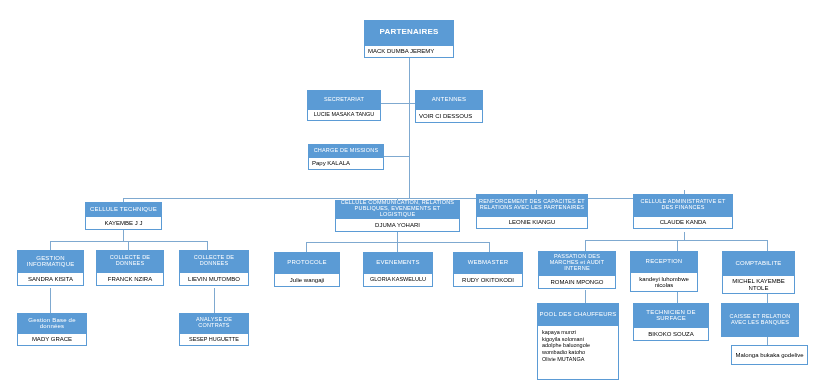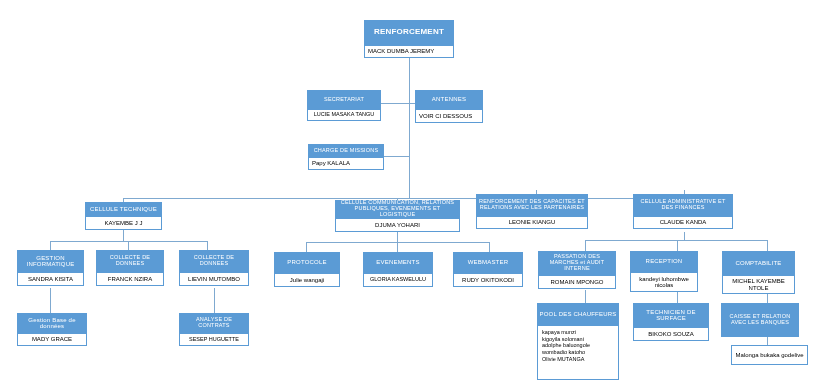--- a/index.html
+++ b/index.html
@@ -90,21 +90,21 @@
   <div class="line v" style="left:585px;top:240px;height:11px;"></div>
   <div class="line v" style="left:677px;top:240px;height:11px;"></div>
   <div class="line v" style="left:767px;top:240px;height:11px;"></div>
 
   <div class="line v" style="left:585px;top:290px;height:13px;"></div>
   <div class="line v" style="left:677px;top:292px;height:11px;"></div>
   <div class="line v" style="left:767px;top:290px;height:13px;"></div>
   <div class="line v" style="left:767px;top:337px;height:8px;"></div>
 
   <div class="node" style="left:364px;top:20px;width:90px;">
-    <div class="hdr t8 bold" style="height:25px;">RENFORCEMENT</div>
+    <div class="hdr t8 bold" style="height:25px;">PARTENAIRES</div>
     <div class="nm t6 left" style="height:13px;">MACK DUMBA JEREMY</div>
   </div>
 
   <div class="node" style="left:307px;top:90px;width:74px;">
     <div class="hdr t55" style="height:19px;">SECRETARIAT</div>
     <div class="nm t55" style="height:12px;">LUCIE MASAKA TANGU</div>
   </div>
 
   <div class="node" style="left:415px;top:90px;width:68px;">
     <div class="hdr t6" style="height:19px;">ANTENNES</div>

